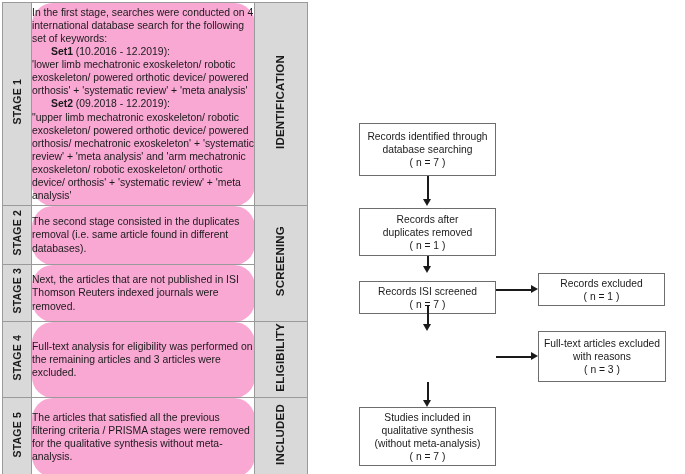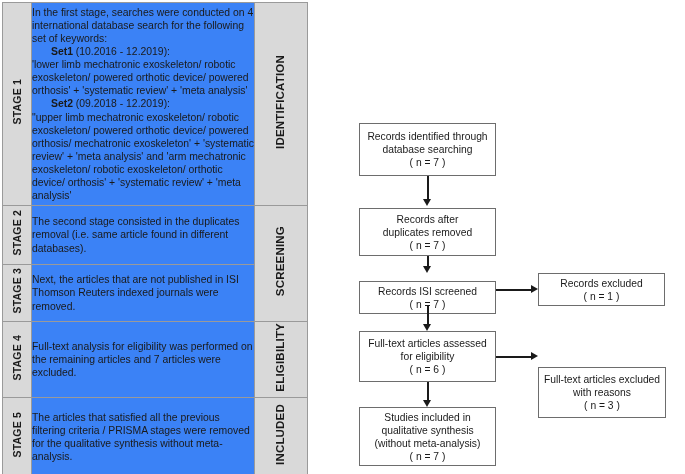--- a/index.html
+++ b/index.html
@@ -36,22 +36,23 @@
     width: 28px;
     background: #d9d9d9;
     text-align: center;
   }
   td.phase-cell {
     width: 52px;
     background: #d9d9d9;
     text-align: center;
   }
   td.desc-cell {
-    background: #3b82f6;
+    background: #f9a8d4;
     padding: 5px 7px 5px 8px;
+    border-radius: 21px;
   }
   .vert-label {
     display: inline-block;
     writing-mode: vertical-rl;
     transform: rotate(180deg);
     font-weight: bold;
     letter-spacing: 0.2px;
     white-space: nowrap;
     line-height: 1;
   }
@@ -144,21 +145,21 @@
       </td>
       <td class="desc-cell">
         <p class="desc-text">Next, the articles that are not published in ISI Thomson Reuters indexed journals were removed.</p>
       </td>
     </tr>
     <tr>
       <td class="stage-cell" style="height:75px;">
         <span class="vert-label">STAGE 4</span>
       </td>
       <td class="desc-cell">
-        <p class="desc-text">Full-text analysis for eligibility was performed on the remaining articles and 7 articles were excluded.</p>
+        <p class="desc-text">Full-text analysis for eligibility was performed on the remaining articles and 3 articles were excluded.</p>
       </td>
       <td class="phase-cell" rowspan="1">
         <span class="vert-label">ELIGIBILITY</span>
       </td>
     </tr>
     <tr>
       <td class="stage-cell" style="height:78px;">
         <span class="vert-label">STAGE 5</span>
       </td>
       <td class="desc-cell">
@@ -178,21 +179,21 @@
 database searching
 ( n = 7 )</span>
   </div>
 
   <div class="fc-line" style="left:103px; top:176px; width:1.5px; height:25px;"></div>
   <div class="fc-arrow-down" style="left:99px; top:199px;"></div>
 
   <div class="fc-box" style="left:35px; top:208px; width:137px; height:48px;">
     <span class="fc-text">Records after
 duplicates removed
-( n = 7 )</span>
+( n = 1 )</span>
   </div>
 
   <div class="fc-line" style="left:103px; top:256px; width:1.5px; height:13px;"></div>
   <div class="fc-arrow-down" style="left:99px; top:266px;"></div>
 
   <div class="fc-box" style="left:35px; top:273px; width:137px; height:33px;margin-top:8px;">
     <span class="fc-text">Records ISI screened
 ( n = 7 )</span>
   </div>
 
@@ -200,30 +201,25 @@
   <div class="fc-arrow-right" style="left:207px; top:285px;"></div>
 
   <div class="fc-box" style="left:214px; top:273px; width:127px; height:33px;">
     <span class="fc-text">Records excluded
 ( n =  1 )</span>
   </div>
 
   <div class="fc-line" style="left:103px; top:306px; width:1.5px; height:21px;"></div>
   <div class="fc-arrow-down" style="left:99px; top:324px;"></div>
 
-  <div class="fc-box" style="left:35px; top:331px; width:137px; height:51px;">
-    <span class="fc-text">Full-text articles assessed
-for eligibility
-( n = 6 )</span>
-  </div>
 
   <div class="fc-line" style="left:172px; top:356px; width:37px; height:1.5px;"></div>
   <div class="fc-arrow-right" style="left:207px; top:352px;"></div>
 
-  <div class="fc-box" style="left:214px; top:331px; width:128px; height:51px;margin-top:36px;">
+  <div class="fc-box" style="left:214px; top:331px; width:128px; height:51px;">
     <span class="fc-text">Full-text articles excluded
 with reasons
 ( n = 3 )</span>
   </div>
 
   <div class="fc-line" style="left:103px; top:382px; width:1.5px; height:21px;"></div>
   <div class="fc-arrow-down" style="left:99px; top:400px;"></div>
 
   <div class="fc-box" style="left:35px; top:407px; width:137px; height:59px;">
     <span class="fc-text">Studies included in

